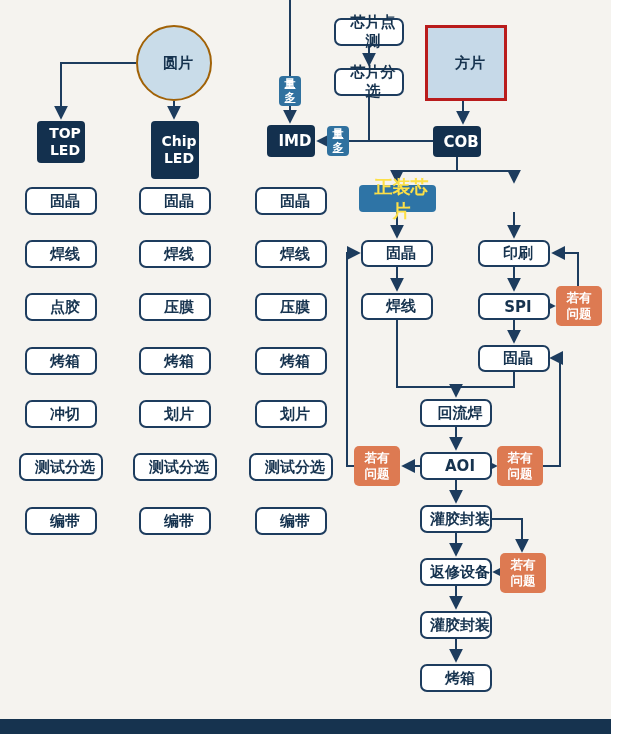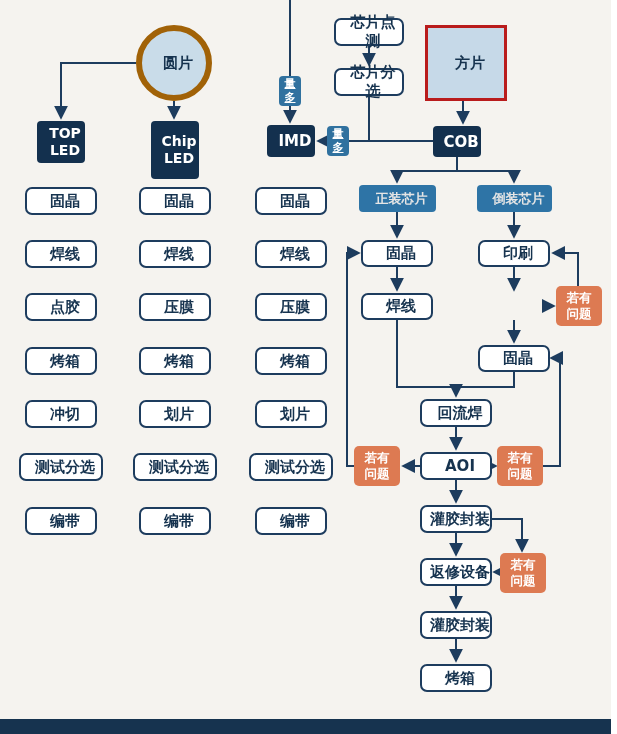--- a/index.html
+++ b/index.html
@@ -9,26 +9,26 @@
     font-family:"DejaVu Sans","Liberation Sans",sans-serif;
   }
   svg.wires{position:absolute;left:0;top:0;z-index:1;pointer-events:none;}
   .node{
     position:absolute;z-index:2;box-sizing:border-box;
     display:flex;align-items:center;justify-content:center;
     font-weight:700;color:#16334f;text-align:center;padding-left:8px;
   }
   .white{background:#ffffff;border:2px solid #1d3c5e;border-radius:7px;font-size:15px;}
   .dark{background:#13304e;color:#ffffff;border-radius:4px;font-size:14px;line-height:1.2;}
-  .blue{background:#2e74a6;color:#e5e5e5;border-radius:4px;font-size:13px;}
+  .blue{background:#2e74a6;color:#fde047;border-radius:4px;font-size:18px;}
   .orange{background:#dd7a52;color:#ffffff;border-radius:5px;font-size:12.5px;line-height:1.3;
           word-break:break-all;padding:0 8px;}
   .badge{background:#30719f;color:#ffffff;border-radius:4px;font-size:11px;line-height:1.3;
          word-break:break-all;padding:0 5px;z-index:3;text-decoration:underline;}
-  .circle{background:#c9dce9;border:6px solid #a16207;border-radius:50%;font-size:15px;}
+  .circle{background:#c9dce9;border:2px solid #a16207;border-radius:50%;font-size:15px;}
   .squareb{background:#c6d9e8;border:3px solid #b91c1c;font-size:15px;}
   .footer{position:absolute;left:0;top:719px;width:617px;height:15px;background:#16334f;z-index:2;}
   .rightstrip{position:absolute;right:0;top:0;width:6px;height:734px;background:#ffffff;z-index:4;}
 </style>
 </head>
 <body>
 
 <div class="stage">
 
   <svg class="wires" width="617" height="734" viewBox="0 0 617 734">
@@ -103,26 +103,26 @@
 
   <div class="node white" style="left:255px;top:187px;width:72px;height:28px">固晶</div>
   <div class="node white" style="left:255px;top:240px;width:72px;height:28px">焊线</div>
   <div class="node white" style="left:255px;top:293px;width:72px;height:28px">压膜</div>
   <div class="node white" style="left:255px;top:347px;width:72px;height:28px">烤箱</div>
   <div class="node white" style="left:255px;top:400px;width:72px;height:28px">划片</div>
   <div class="node white" style="left:249px;top:453px;width:84px;height:28px">测试分选</div>
   <div class="node white" style="left:255px;top:507px;width:72px;height:28px">编带</div>
 
   <div class="node blue" style="left:359px;top:185px;width:77px;height:27px">正装芯片</div>
-  <div class="node blue" style="left:477px;top:185px;width:75px;height:27px">倒装芯片</div>
 
   <div class="node white" style="left:361px;top:240px;width:72px;height:27px">固晶</div>
   <div class="node white" style="left:361px;top:293px;width:72px;height:27px">焊线</div>
 
   <div class="node white" style="left:478px;top:240px;width:72px;height:27px">印刷</div>
+  <div class="node white" style="left:478px;top:293px;width:72px;height:27px">SPI</div>
   <div class="node white" style="left:478px;top:345px;width:72px;height:27px">固晶</div>
 
   <div class="node white" style="left:420px;top:399px;width:72px;height:28px">回流焊</div>
   <div class="node white" style="left:420px;top:452px;width:72px;height:28px">AOI</div>
   <div class="node white" style="left:420px;top:505px;width:72px;height:28px">灌胶封装</div>
   <div class="node white" style="left:420px;top:558px;width:72px;height:28px">返修设备</div>
   <div class="node white" style="left:420px;top:611px;width:72px;height:28px">灌胶封装</div>
   <div class="node white" style="left:420px;top:664px;width:72px;height:28px">烤箱</div>
 
   <div class="node orange" style="left:556px;top:286px;width:46px;height:40px">若有问题</div>

